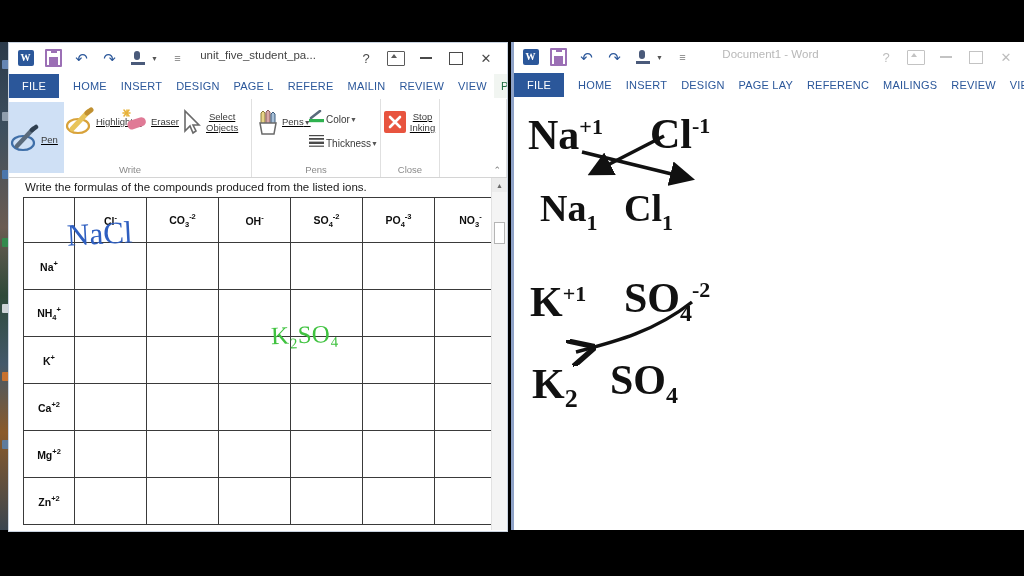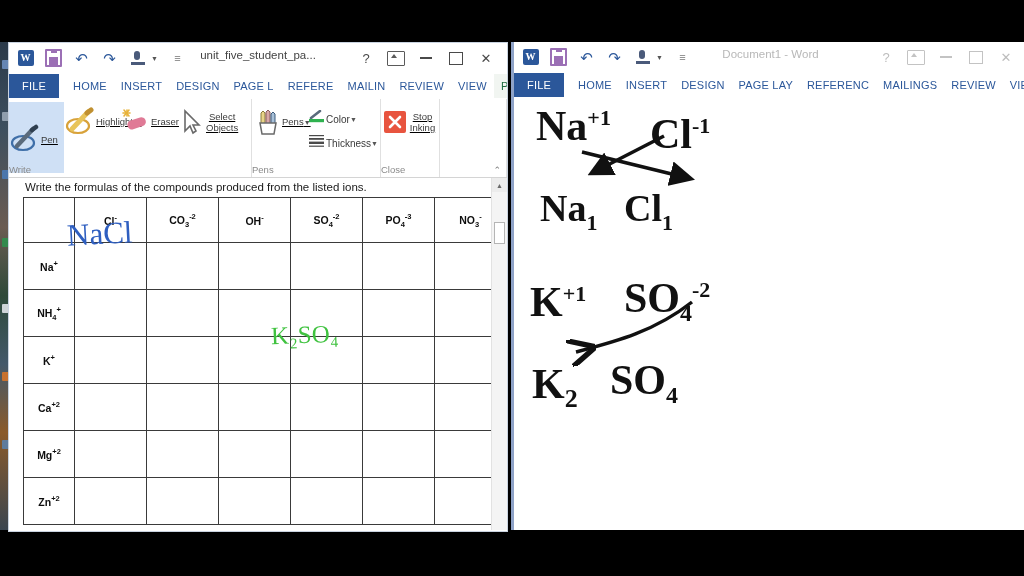--- a/index.html
+++ b/index.html
@@ -51,21 +51,21 @@
   .tab{display:flex;align-items:center;padding:0 7px;font-size:11px;color:#2b579a;letter-spacing:.2px;white-space:nowrap;}
   .tab.file{background:#2b579a;color:#fff;font-size:11px;padding:12px 13px;margin-right:7px;}
   .tab.active{color:#1d6b3f;background:#f1f5f1;}
 
   
   .ribbon{height:78px;background:#fff;border-bottom:1px solid #d4d4d4;position:relative;display:flex;}
   .rgroup{position:relative;display:flex;flex-direction:column;justify-content:space-between;
           padding:3px 0 0 0;border-right:1px solid #e0e0e0;}
   .rgroup:last-child{border-right:none;}
   .ritems{display:flex;align-items:flex-start;height:60px;}
-  .rlabel{text-align:left;font-size:9.5px;color:#8a8a8a;padding-bottom:2px;}
+  .rlabel{text-align:center;font-size:9.5px;color:#8a8a8a;padding-bottom:2px;}
   .bigbtn{width:55px;display:flex;flex-direction:row;align-items:center;padding-top:3px;text-decoration:underline;}
   .bigbtn.sel{background:#cfe0f5;height:68px;}
   .bigbtn .glyph{height:33px;display:flex;align-items:center;justify-content:center;}
   .bigbtn .cap{font-size:9.5px;color:#3a3a3a;text-align:center;line-height:11px;}
 
   .smallrow{display:flex;align-items:center;gap:0;padding:3px 6px;}
   .smallrow .cap{font-size:10px;color:#3a3a3a;}
 
   
   .docarea{position:relative;background:#fff;overflow:hidden;}
@@ -398,21 +398,21 @@
       <div class="tab">PAGE LAY</div>
       <div class="tab">REFERENC</div>
       <div class="tab">MAILINGS</div>
       <div class="tab">REVIEW</div>
       <div class="tab">VIEW</div>
 
     </div>
 
     <div class="docarea" style="height:434px;">
 
-      <div class="hw" style="left:14px;top:4px;font-size:42px;margin-left:8px;"><span>Na</span><sup style="font-size:22px;">+1</sup></div>
+      <div class="hw" style="left:14px;top:13px;font-size:42px;"><span>Na</span><sup style="font-size:22px;">+1</sup></div>
       <div class="hw" style="left:136px;top:12px;font-size:42px;"><span>Cl</span><sup style="font-size:22px;">-1</sup></div>
       <svg style="position:absolute;left:46px;top:22px;" width="180" height="70">
         <defs>
           <marker id="ah1" markerWidth="7" markerHeight="7" refX="5" refY="3.5" orient="auto">
             <path d="M0,0 L7,3.5 L0,7 z" fill="#111"></path>
           </marker>
         </defs>
         <path d="M22 32 L128 58" stroke="#111" stroke-width="3.6" fill="none" marker-end="url(#ah1)"></path>
         <path d="M104 16 L34 52" stroke="#111" stroke-width="3.6" fill="none" marker-end="url(#ah1)"></path>
       </svg>

